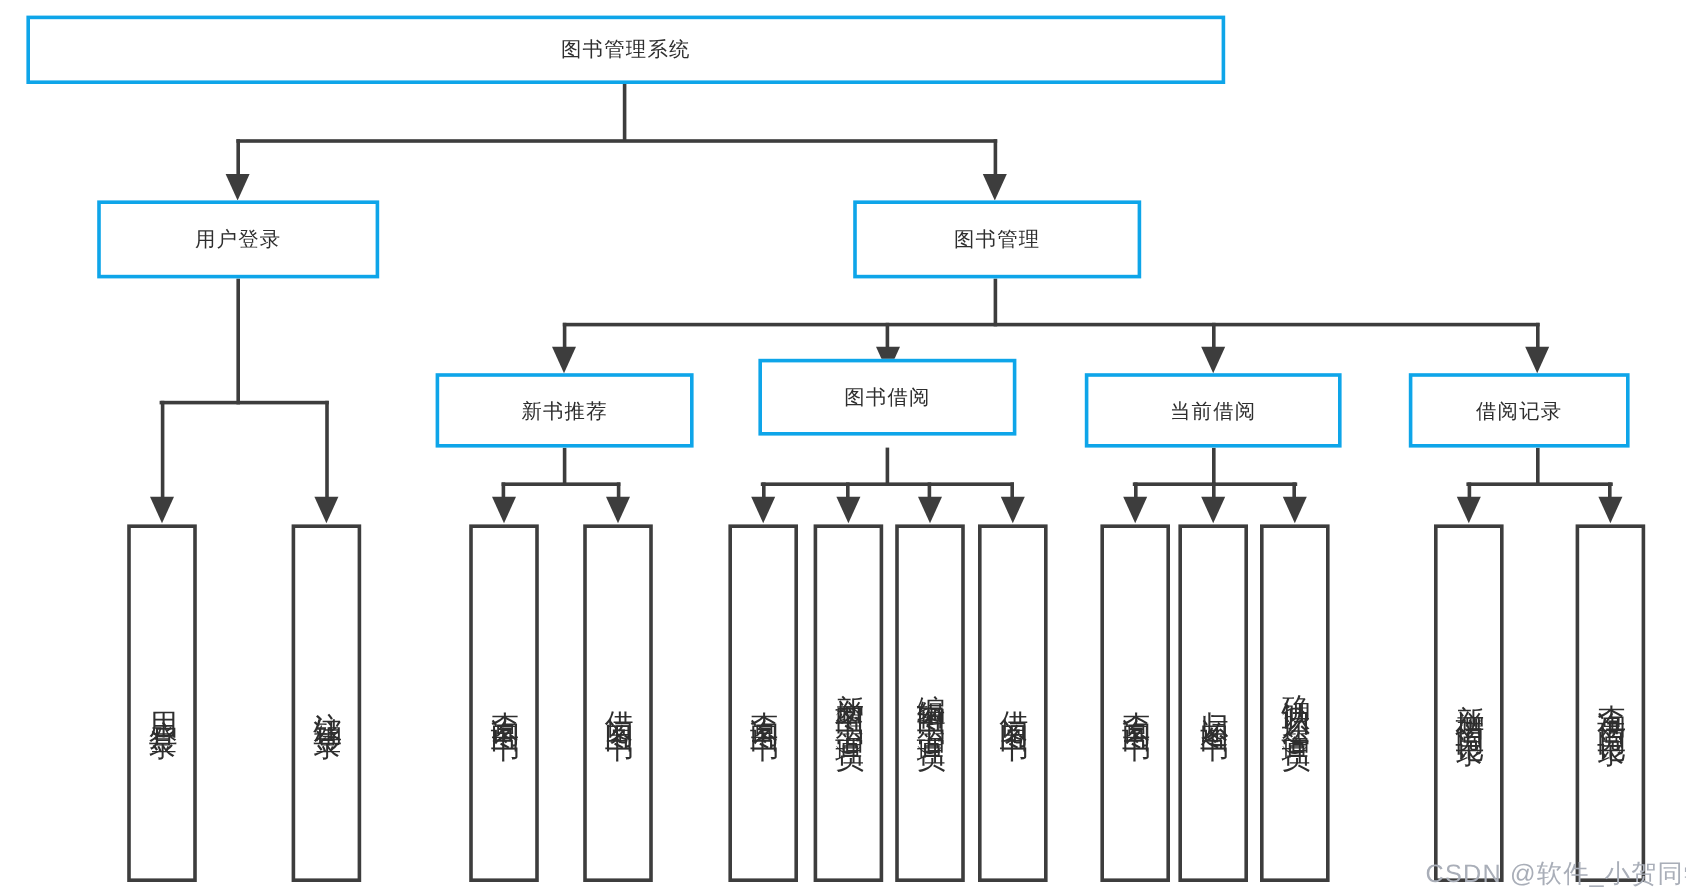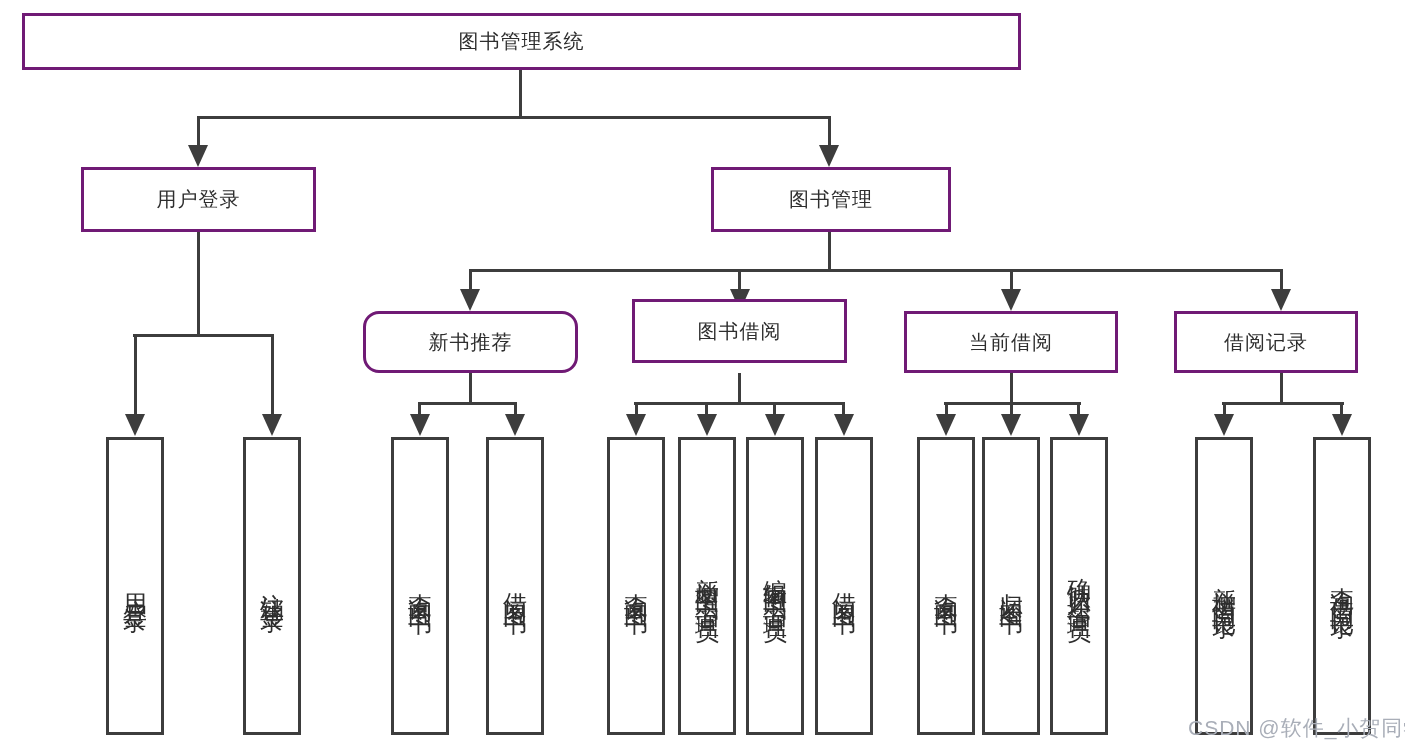--- a/index.html
+++ b/index.html
@@ -20,25 +20,25 @@
     position: absolute; width: 0; height: 0;
     border-left: 10px solid transparent;
     border-right: 10px solid transparent;
     border-top: 22px solid #3d3d3d;
   }
   
   .hbox {
     position: absolute;
     box-sizing: border-box;
     background: #ffffff;
-    border: 3px solid #701a75;
+    border: 3px solid #0ea5e9;
     display: flex;
     align-items: center;
     justify-content: center;
-    font-size: 20px;
+    font-size: 17px;
     letter-spacing: 1px;
   }
   
   .vbox {
     position: absolute;
     box-sizing: border-box;
     top: 437px;
     width: 58px;
     height: 298px;
     background: #ffffff;
@@ -133,21 +133,21 @@
     <span>图书管理系统</span>
   </div>
 
   <div class="hbox" style="left:81px; top:167px; width:235px; height:65px;">
     <span>用户登录</span>
   </div>
   <div class="hbox" style="left:711px; top:167px; width:240px; height:65px;">
     <span>图书管理</span>
   </div>
 
-  <div class="hbox" style="left:363px; top:311px; width:215px; height:62px;border-radius:16px;">
+  <div class="hbox" style="left:363px; top:311px; width:215px; height:62px;">
     <span>新书推荐</span>
   </div>
   <div class="hbox" style="left:632px; top:299px; width:215px; height:64px;">
     <span>图书借阅</span>
   </div>
   <div class="hbox" style="left:904px; top:311px; width:214px; height:62px;">
     <span>当前借阅</span>
   </div>
   <div class="hbox" style="left:1174px; top:311px; width:184px; height:62px;">
     <span>借阅记录</span>

